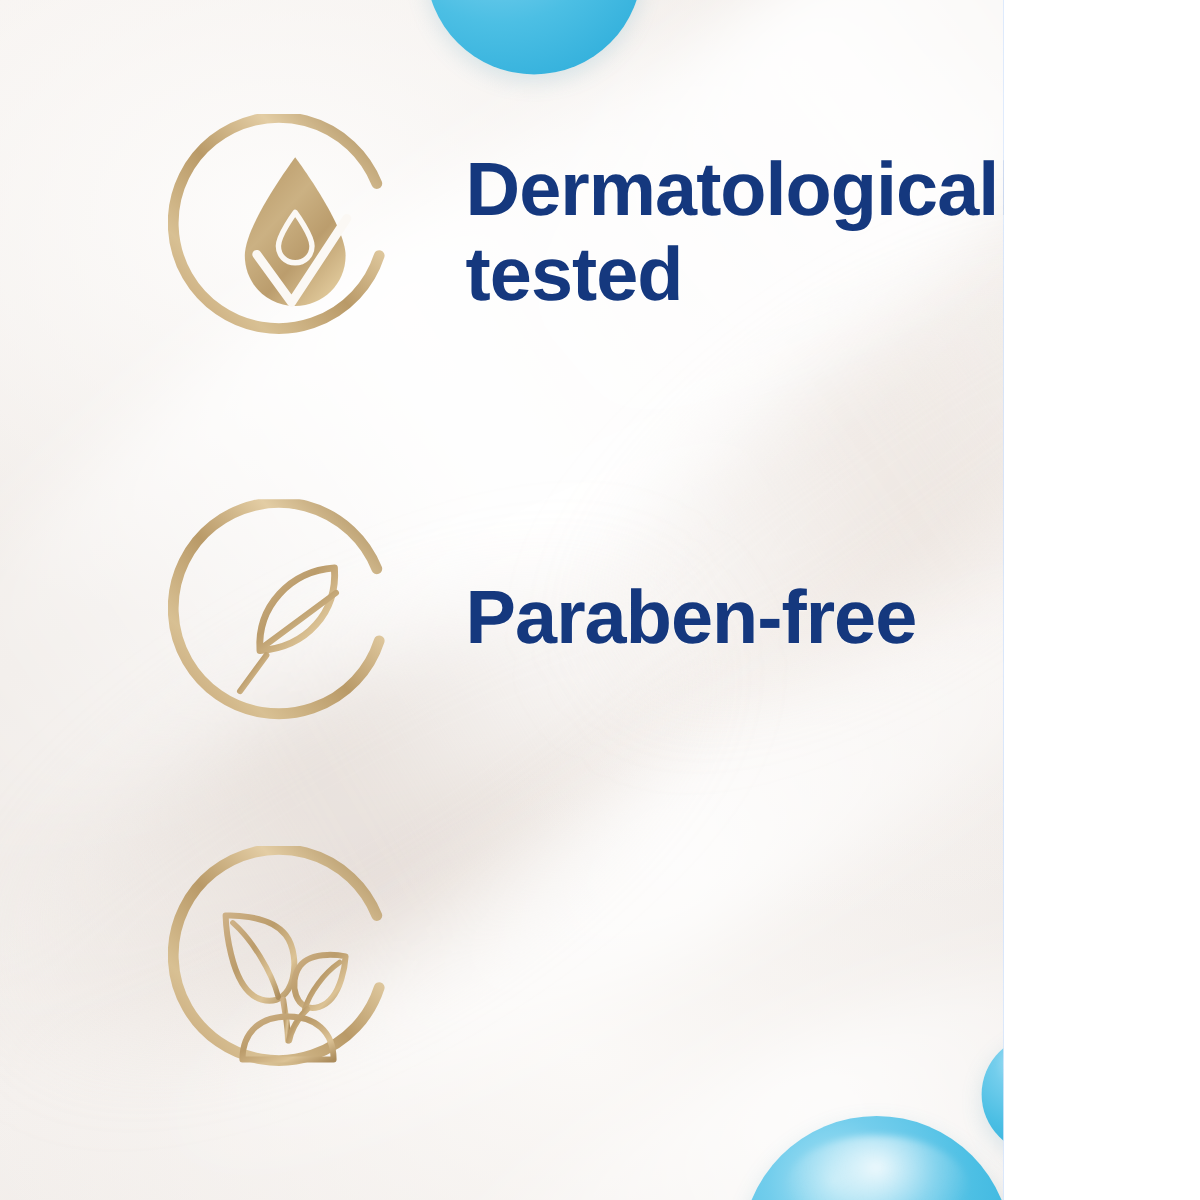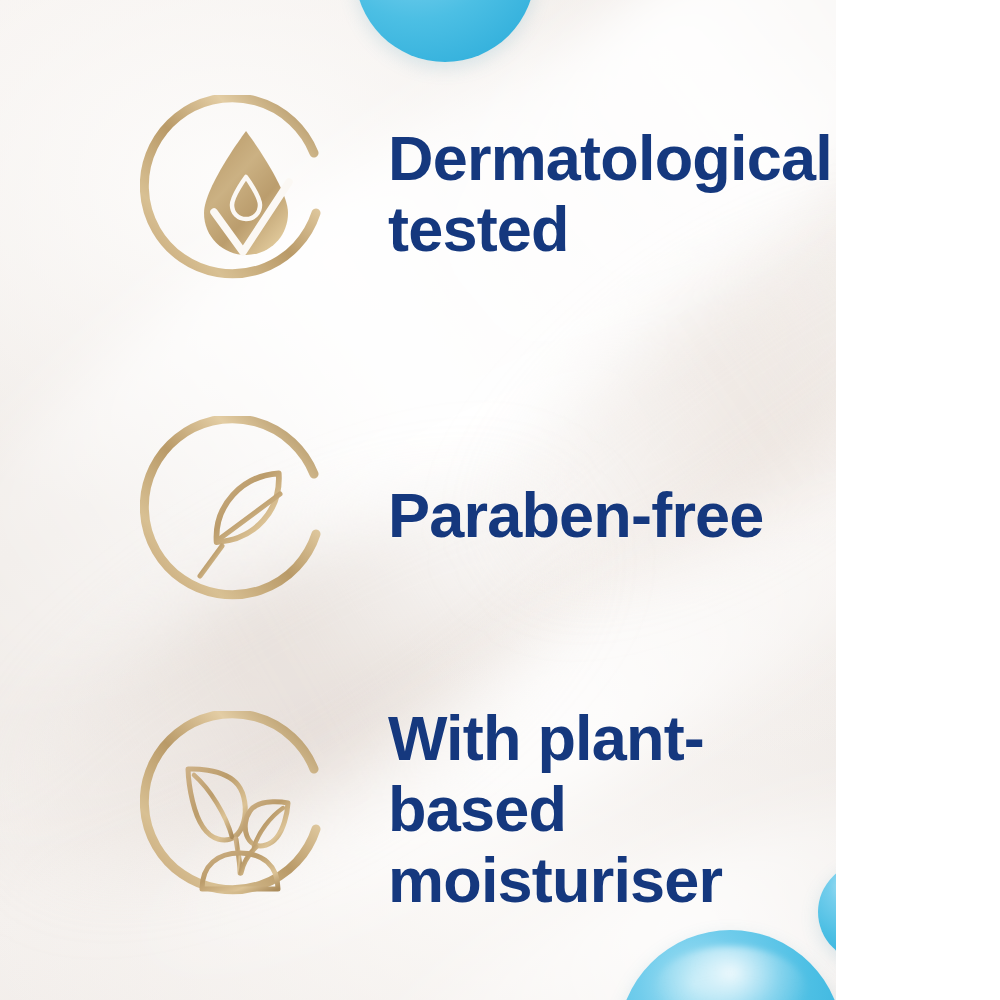--- a/index.html
+++ b/index.html
@@ -195,17 +195,15 @@
         <path d="M148 92 C148 92 146 128 126 134 C106 140 100 114 110 100 C120 86 148 92 148 92 Z" fill="none" stroke="url(#goldLine)" stroke-width="5" stroke-linejoin="round"></path>
 
         <path d="M143 97 C130 106 118 122 114 136" fill="none" stroke="url(#goldLine)" stroke-width="4.5" stroke-linecap="round"></path>
 
         <path d="M96 128 C98 142 100 150 100 162" fill="none" stroke="url(#goldLine)" stroke-width="5" stroke-linecap="round"></path>
         <path d="M116 136 C108 144 103 152 101 162" fill="none" stroke="url(#goldLine)" stroke-width="5" stroke-linecap="round"></path>
 
         <path d="M62 178 C62 154 78 142 100 142 C122 142 138 154 138 178 Z" fill="none" stroke="url(#goldLine)" stroke-width="5" stroke-linejoin="round"></path>
       </svg>
     </div>
-    <div class="label">With plant-based
-moisturiser</div>
   </div>
 
 </div>
 
 </body></html>

